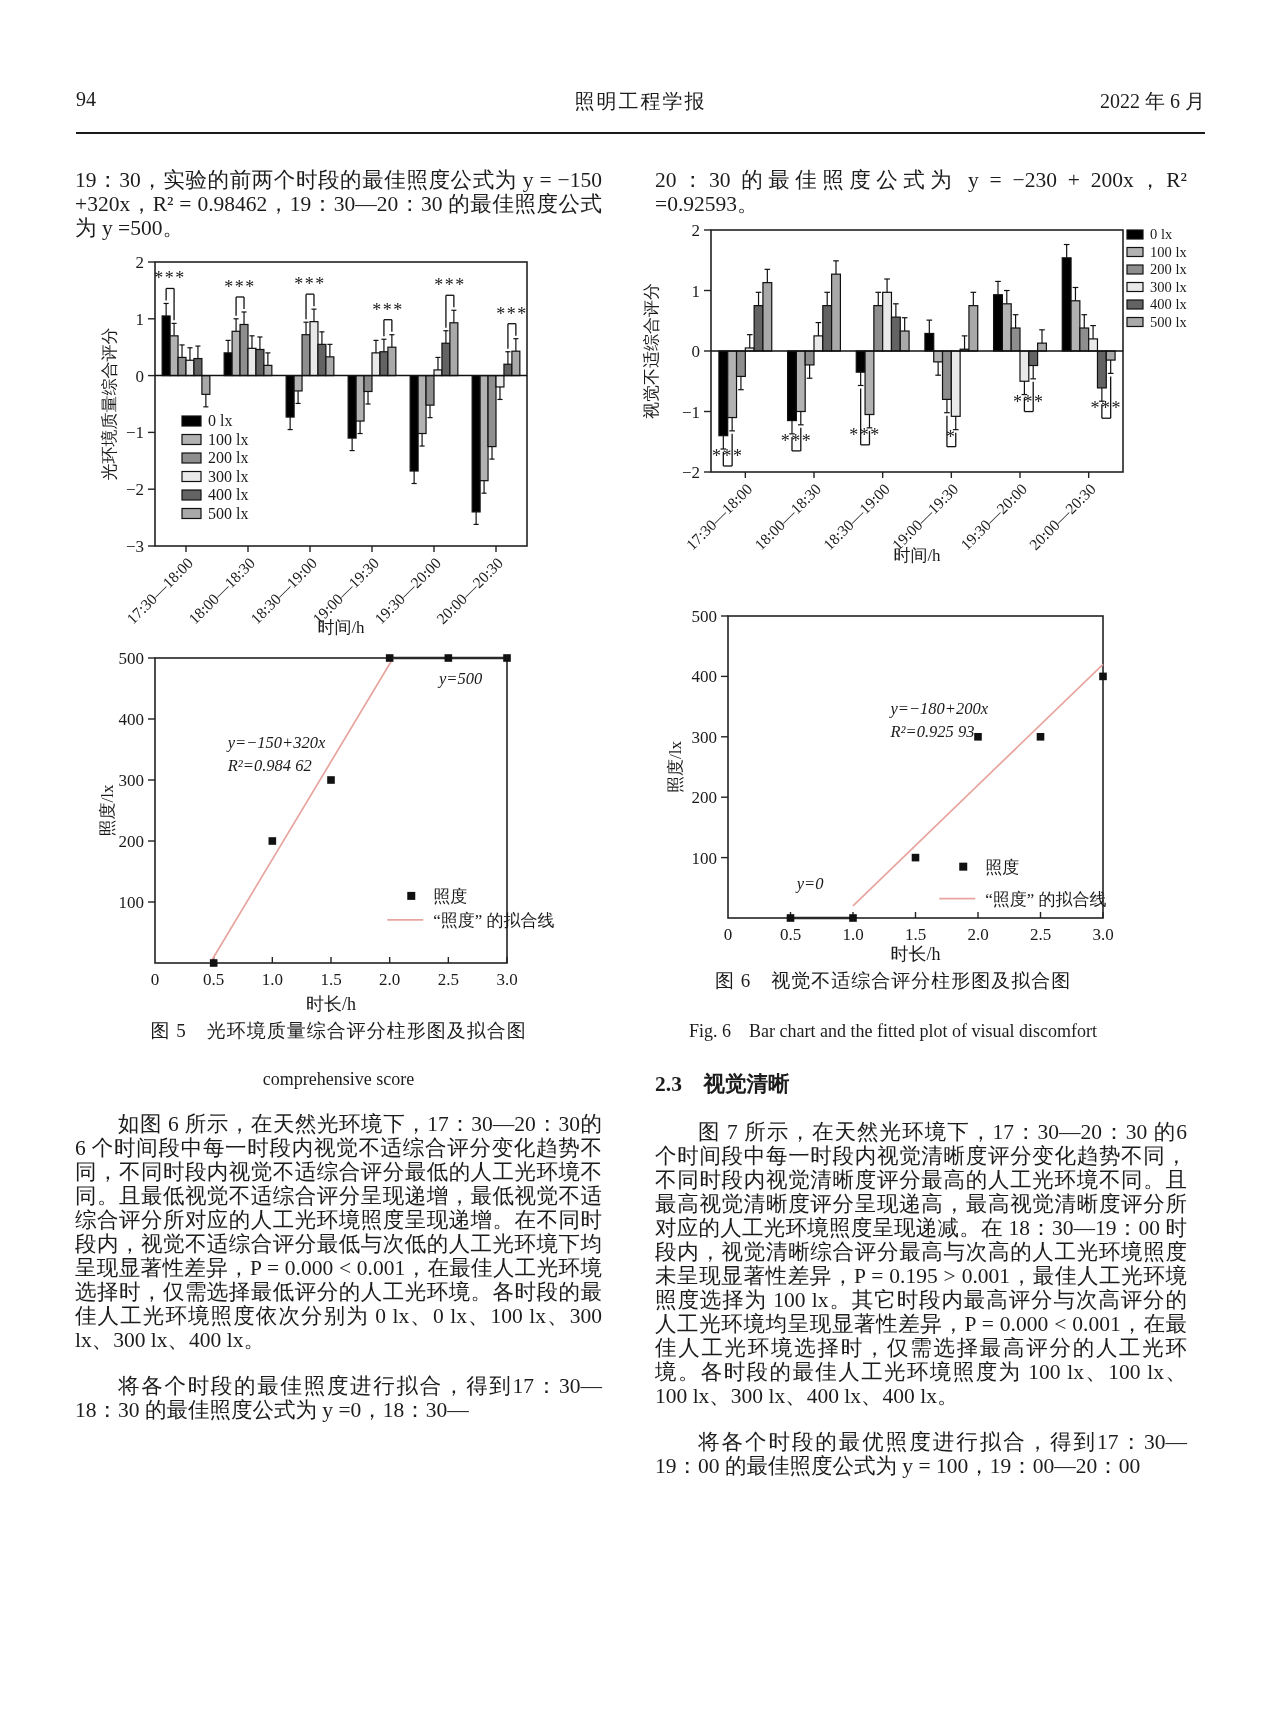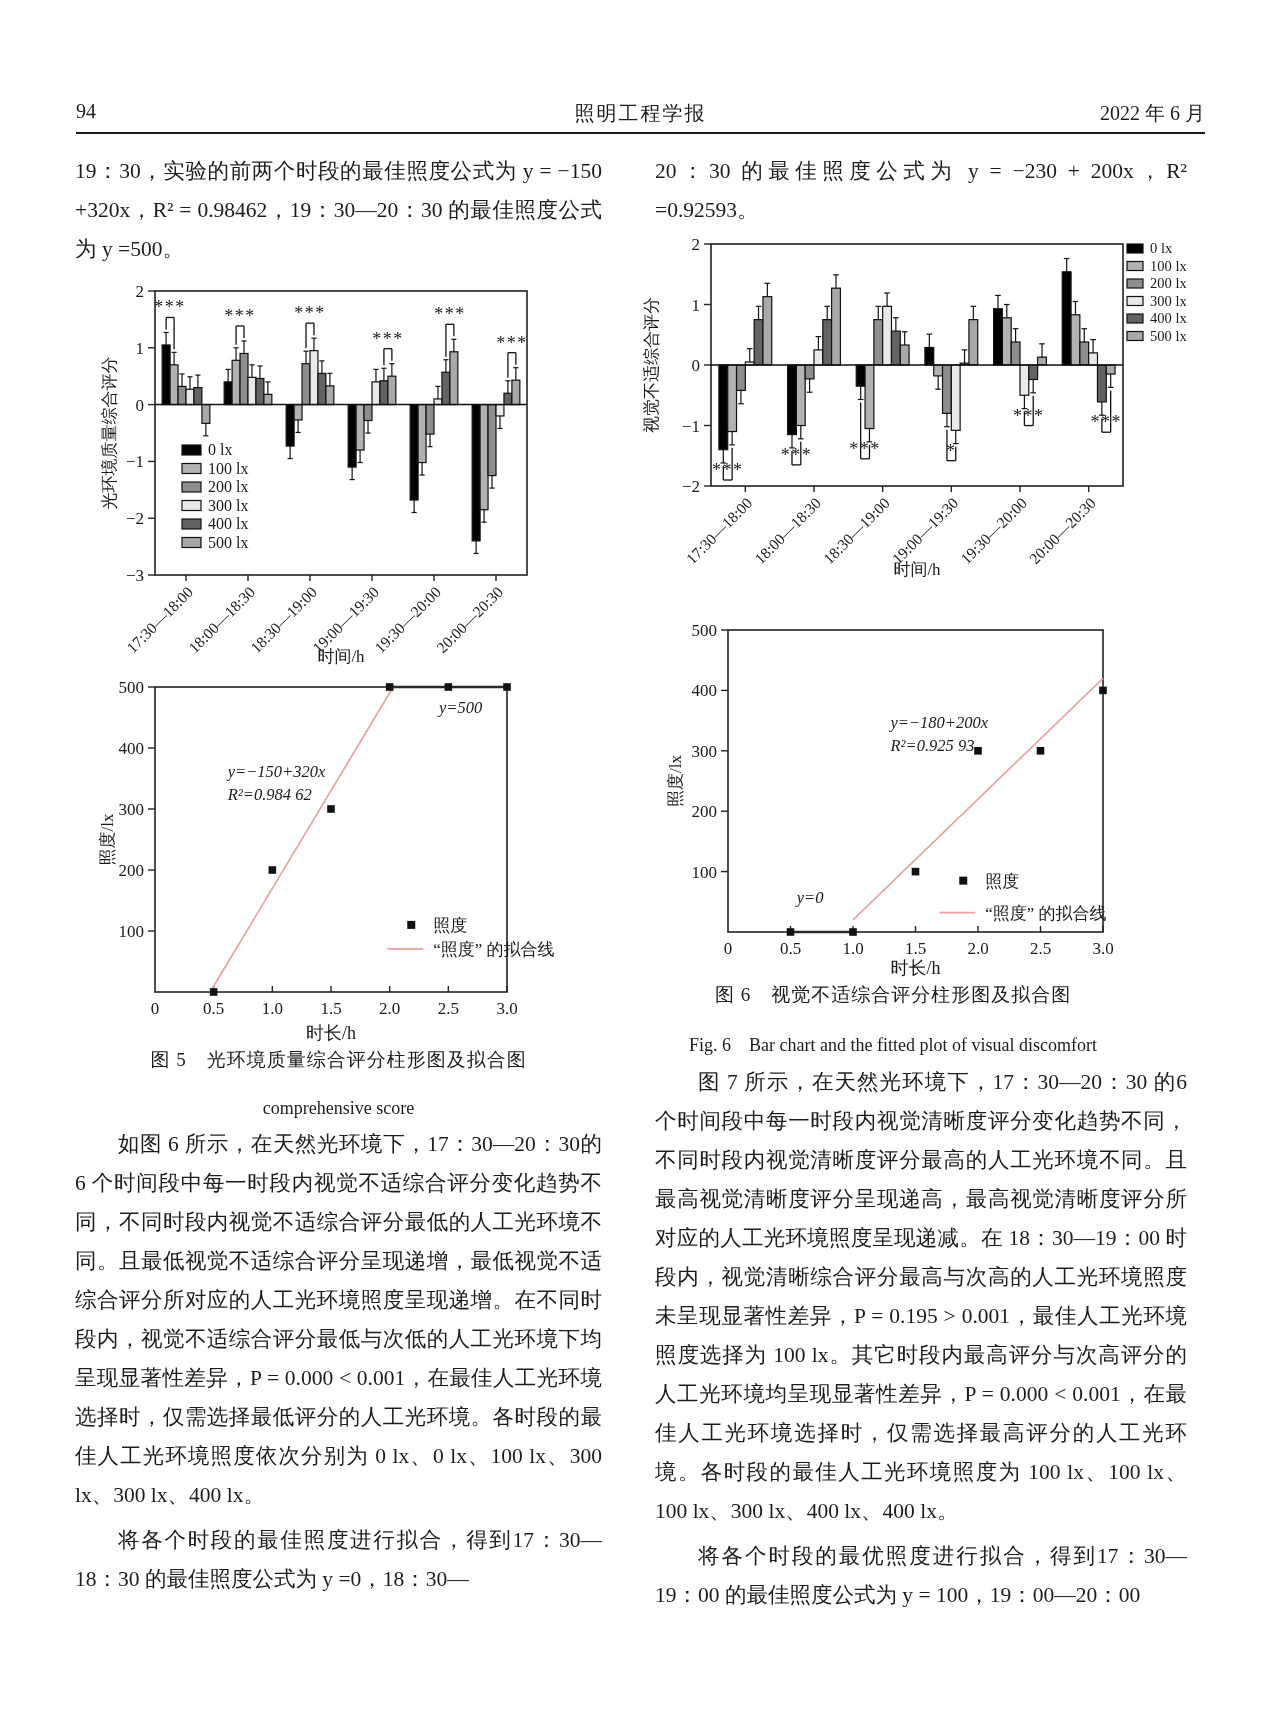--- a/index.html
+++ b/index.html
@@ -1,26 +1,26 @@
 <!DOCTYPE html>
 <html><head>
 <meta charset="utf-8">
 <style>
   html,body{margin:0;padding:0;background:#ffffff;}
   body{font-family:"Liberation Serif","DejaVu Serif",serif;color:#1c1c1c;}
   .page{position:relative;width:1279px;height:1730px;background:#ffffff;overflow:hidden;}
-  .header{position:absolute;top:88px;left:76px;right:74px;height:30px;font-size:20px;margin-top:12px;}
+  .header{position:absolute;top:88px;left:76px;right:74px;height:30px;font-size:20px;}
   .header .pn{position:absolute;left:0;top:0;}
   .header .jt{position:absolute;left:50%;transform:translateX(-50%);top:0;letter-spacing:2px;font-family:Liberation Serif, serif;}
   .header .dt{position:absolute;right:0;top:0;}
   .rule{position:absolute;top:132px;left:76px;right:74px;border-top:2.5px solid #1a1a1a;}
   .col{position:absolute;top:146px;}
   .col-left{left:75px;width:527px;}
   .col-right{left:655px;width:532px;}
-  .para{font-size:21.5px;line-height:39px;text-align:justify;margin:6px 0 0 0;text-indent:2em;}
+  .para{font-size:21.5px;line-height:24px;text-align:justify;margin:22px 0 0 0;text-indent:2em;}
   .noind{text-indent:0;}
   svg.chart{display:block;}
   .ml-left{margin-left:22px;}
   .ml-right{margin-left:-32px;}
   .cap-cn{font-size:19px;text-align:center;letter-spacing:1px;}
   .cap-en{font-size:18px;text-align:center;margin-top:25px;}
   .col-right .cap-cn,.col-right .cap-en{transform:translateX(-28px);}
   .sec{font-weight:bold;font-size:21.5px;margin-top:26px;}
   svg text{font-family:"Liberation Serif","DejaVu Serif",serif;fill:#1a1a1a;}
 </style>
@@ -473,17 +473,18 @@
         <text x="173.75" y="321.008" font-size="16.5" font-style="italic">y=0</text>
         <rect x="336.25" y="294.65999999999997" width="8" height="8" fill="#111"></rect>
         <text x="362.25" y="304.65999999999997" font-size="17">照度</text>
         <line x1="316.25" y1="330.65999999999997" x2="352.25" y2="330.65999999999997" stroke="#e8a49e" stroke-width="1.7"></line>
         <text x="362.25" y="336.65999999999997" font-size="17">“照度” 的拟合线</text>
         <text x="292.5" y="392" text-anchor="middle" font-size="18">时长/h</text>
         <text text-anchor="middle" font-size="17" transform="translate(58,199) rotate(-90)">照度/lx</text>
       </svg>
     <div class="cap-cn">图 6　视觉不适综合评分柱形图及拟合图</div>
     <div class="cap-en">Fig. 6　Bar chart and the fitted plot of visual discomfort</div>
+    <div class="sec">2.3　视觉清晰</div>
     <p class="para">图 7 所示，在天然光环境下，17：30—20：30 的6 个时间段中每一时段内视觉清晰度评分变化趋势不同，不同时段内视觉清晰度评分最高的人工光环境不同。且最高视觉清晰度评分呈现递高，最高视觉清晰度评分所对应的人工光环境照度呈现递减。在 18：30—19：00 时段内，视觉清晰综合评分最高与次高的人工光环境照度未呈现显著性差异，P = 0.195 &gt; 0.001，最佳人工光环境照度选择为 100 lx。其它时段内最高评分与次高评分的人工光环境均呈现显著性差异，P = 0.000 &lt; 0.001，在最佳人工光环境选择时，仅需选择最高评分的人工光环境。各时段的最佳人工光环境照度为 100 lx、100 lx、100 lx、300 lx、400 lx、400 lx。</p>
     <p class="para">将各个时段的最优照度进行拟合，得到17：30—19：00 的最佳照度公式为 y = 100，19：00—20：00</p>
   </div>
 
 </div>
 
 </body></html>

